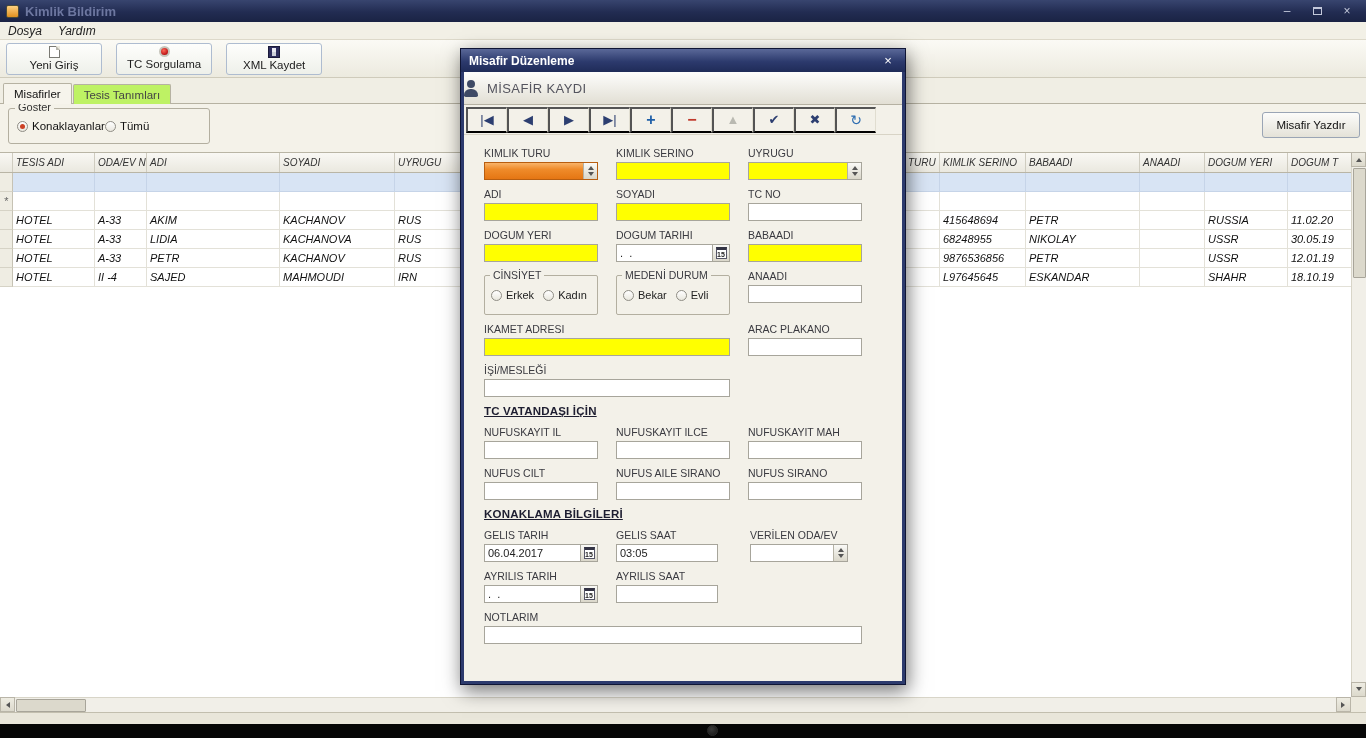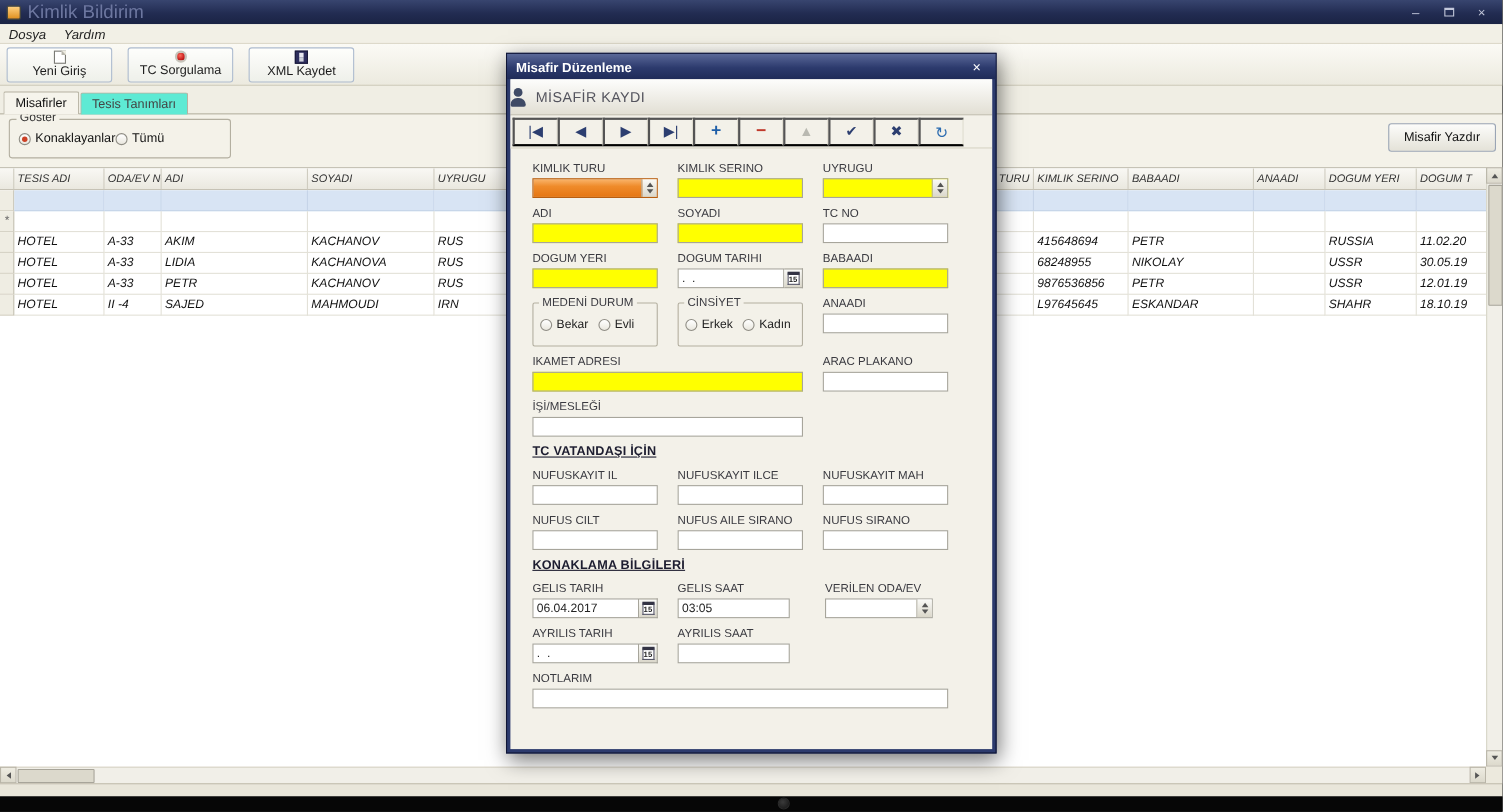--- a/index.html
+++ b/index.html
@@ -8,21 +8,21 @@
   .screen { position:relative; width:1366px; height:738px; background:#111; overflow:hidden; }
 
   
   .app { position:absolute; left:0; top:0; width:1366px; height:724px; background:#f0eee4; }
 
   .titlebar { position:absolute; left:0; top:0; right:0; height:22px;
     background:linear-gradient(180deg,#38456f,#222c52 55%,#1a2344);
     display:flex; align-items:center; padding:0 6px; }
   .app-ico { width:13px; height:13px; border:1px solid #4a4a3a; border-radius:2px;
     background:linear-gradient(#ffd080,#e09020); margin-right:6px; }
-  .title-text { font-size:17px; font-weight:normal; color:#6d77a0; }
+  .title-text { font-size:13px; font-weight:bold; color:#6d77a0; }
   .win-controls { margin-left:auto; display:flex; align-items:center; gap:4px; }
   .winbtn { width:26px; height:16px; display:flex; align-items:center; justify-content:center;
     color:#c3c8da; font-size:12px; line-height:1; cursor:default; }
   .maxbox { width:9px; height:8px; border:1px solid #c3c8da; border-top-width:2px; display:inline-block; }
 
   .menubar { position:absolute; left:0; top:22px; right:0; height:18px; background:#f2f0e6;
     border-bottom:1px solid #ddd9ca; display:flex; align-items:center; font-size:12px; color:#222; }
   .menu-item { padding:0 8px; height:100%; display:flex; align-items:center;font-style:italic; }
 
   .toolbar { position:absolute; left:0; top:40px; right:0; height:38px;
@@ -39,21 +39,21 @@
     border:1px solid #a85c0a; border-radius:2px; }
   .ico-query { width:11px; height:11px; border-radius:50%;
     background:radial-gradient(circle at 40% 35%, #ff6a5a, #c01818 65%, #8a0f0f);
     border:2px solid #c6c4ba; }
   .ico-save { width:12px; height:12px; background:#2e2e5e; border:1px solid #1a1a3a; position:relative; }
   .ico-save::before { content:""; position:absolute; top:1px; left:3px; right:3px; height:4px; background:#e8e8f0; }
   .ico-save::after  { content:""; position:absolute; bottom:1px; left:3px; right:3px; height:4px; background:#cdd0da; }
 
   .tabstrip { position:absolute; left:3px; top:84px; height:20px; display:flex; z-index:2; }
   .tab { padding:0 10px; height:20px; display:flex; align-items:center; font-size:11.5px;
-    border:1px solid #b6b2a2; border-bottom:none; background:#5eead4; color:#444;
+    border:1px solid #b6b2a2; border-bottom:none; background:#bef264; color:#444;
     border-radius:2px 2px 0 0; margin-right:1px; }
   .tab.active { background:#f6f4ec; color:#111; height:21px; margin-top:-1px; }
   .tabline { position:absolute; left:0; top:103px; right:0; border-top:1px solid #b6b2a2; z-index:1; }
 
   .client { position:absolute; left:0; top:104px; right:0; height:608px; background:#f4f2e9; }
 
   .goster { position:absolute; left:8px; top:4px; width:202px; height:36px;
     border:1px solid #b3afa0; border-radius:3px; }
   .goster-legend { position:absolute; top:-8px; left:6px; padding:0 3px; font-size:11px;
     color:#333; background:#f4f2e9; }
@@ -456,45 +456,45 @@
             </div>
           </div>
           <div class="fgroup">
             <span class="flabel">BABAADI</span>
             <input class="finput yellow" value="" style="">
           </div>
         </div>
 
         <div class="frow">
           <div class="gbox">
+            <span class="gbox-legend">CİNSİYET</span>
+            <div class="gbox-radios">
+              <span class="radio-opt">
+                <span class="radio"></span>
+                <span>Erkek</span>
+              </span>
+              <span class="radio-opt">
+                <span class="radio"></span>
+                <span>Kadın</span>
+              </span>
+            </div>
+          </div>
+          <div class="gbox">
             <span class="gbox-legend">MEDENİ DURUM</span>
             <div class="gbox-radios">
               <span class="radio-opt">
                 <span class="radio"></span>
                 <span>Bekar</span>
               </span>
               <span class="radio-opt">
                 <span class="radio"></span>
                 <span>Evli</span>
               </span>
             </div>
           </div>
-          <div class="gbox">
-            <span class="gbox-legend">CİNSİYET</span>
-            <div class="gbox-radios">
-              <span class="radio-opt">
-                <span class="radio"></span>
-                <span>Erkek</span>
-              </span>
-              <span class="radio-opt">
-                <span class="radio"></span>
-                <span>Kadın</span>
-              </span>
-            </div>
-          </div>
           <div class="fgroup">
             <span class="flabel">ANAADI</span>
             <input class="finput" value="" style="">
           </div>
         </div>
 
         <div class="frow">
           <div class="fgroup wide">
             <span class="flabel">IKAMET ADRESI</span>
             <input class="finput yellow" value="" style="">

